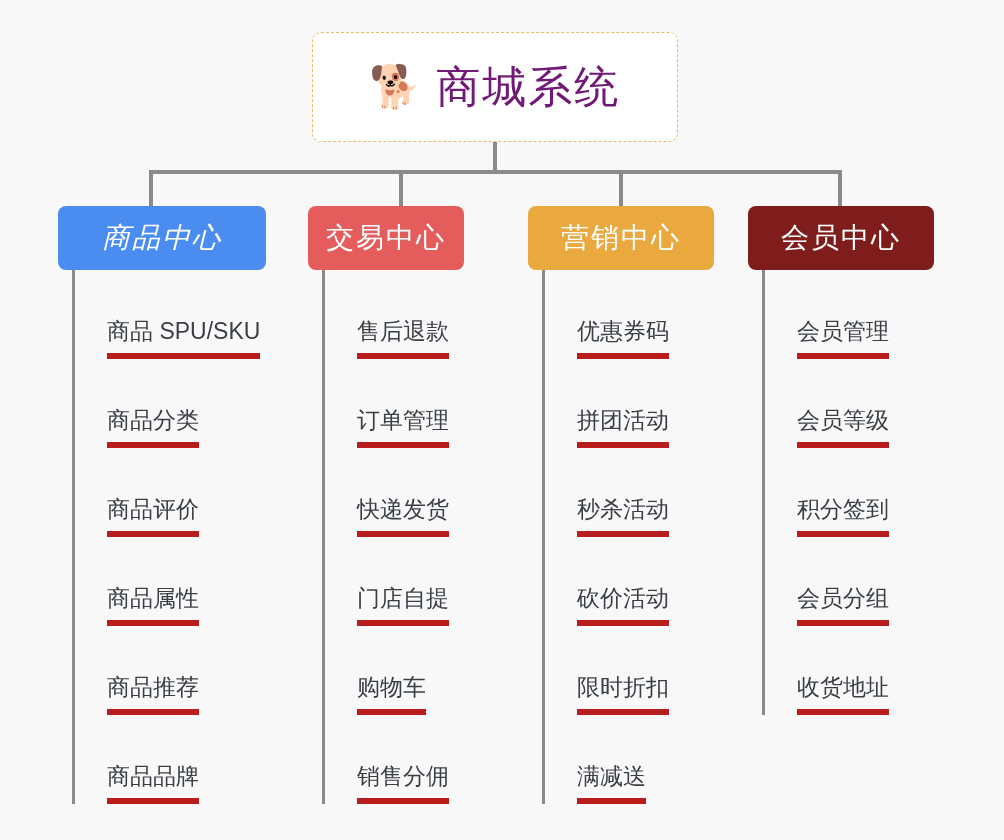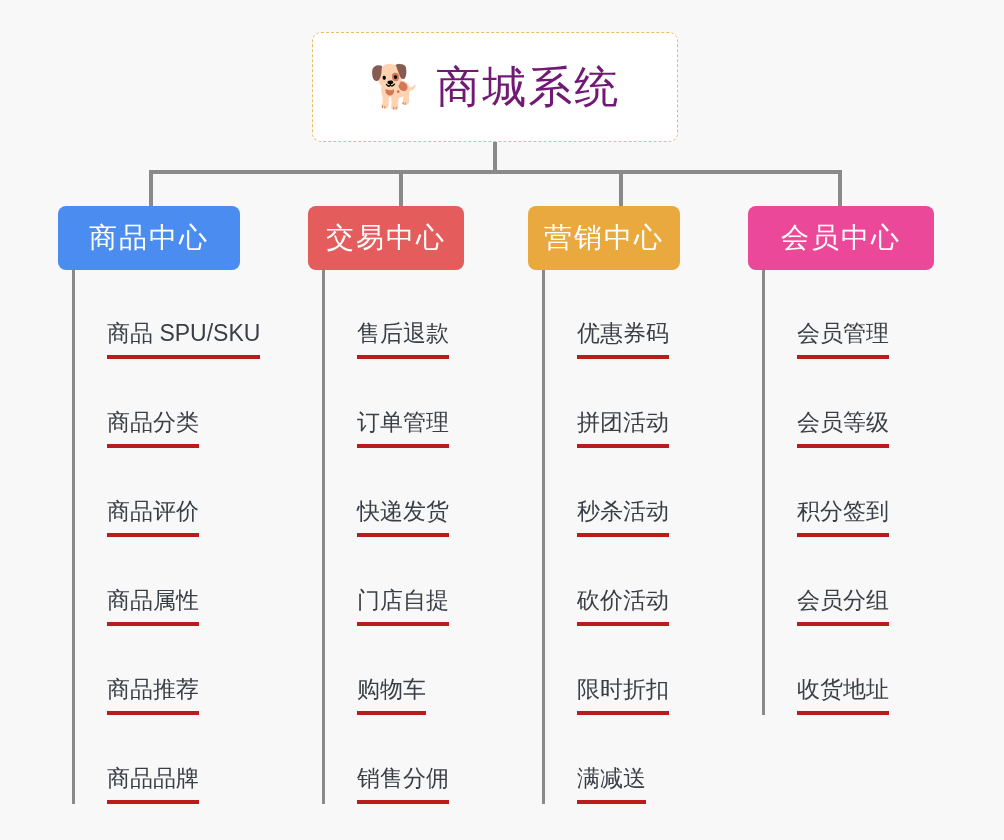--- a/index.html
+++ b/index.html
@@ -104,30 +104,30 @@
     align-items: flex-end;
     box-sizing: border-box;
   }
   .leaf-label {
     display: inline-block;
     margin-left: 32px;
     padding-bottom: 6px;
     font-size: 23px;
     color: #3a3f45;
     white-space: nowrap;
-    border-bottom: 4px solid #b91c1c;
+    border-bottom: 6px solid #b91c1c;
   }
 
   
   #col-0 { left: 58px; }
-  #col-0 .col-header { width: 182px; }
+  #col-0 .col-header { width: 208px; font-style: italic; }
   #col-1 { left: 308px; }
   #col-1 .col-header { width: 156px; }
   #col-2 { left: 528px; }
-  #col-2 .col-header { width: 152px; }
+  #col-2 .col-header { width: 186px; }
   #col-3 { left: 748px; }
   #col-3 .col-header { width: 186px; }
 </style>
 </head>
 <body>
 
 <div id="chart">
 
   <div class="root-node">
     <span class="root-emoji">🐕</span>
@@ -213,21 +213,21 @@
       <div class="leaf">
         <span class="leaf-label">限时折扣</span>
       </div>
       <div class="leaf">
         <span class="leaf-label">满减送</span>
       </div>
     </div>
   </div>
 
   <div class="column" id="col-3">
-    <div class="col-header" style="background:#ec4899">
+    <div class="col-header" style="background:#7f1d1d">
       <span>会员中心</span>
     </div>
     <div class="col-body">
       <div class="leaf">
         <span class="leaf-label">会员管理</span>
       </div>
       <div class="leaf">
         <span class="leaf-label">会员等级</span>
       </div>
       <div class="leaf">

